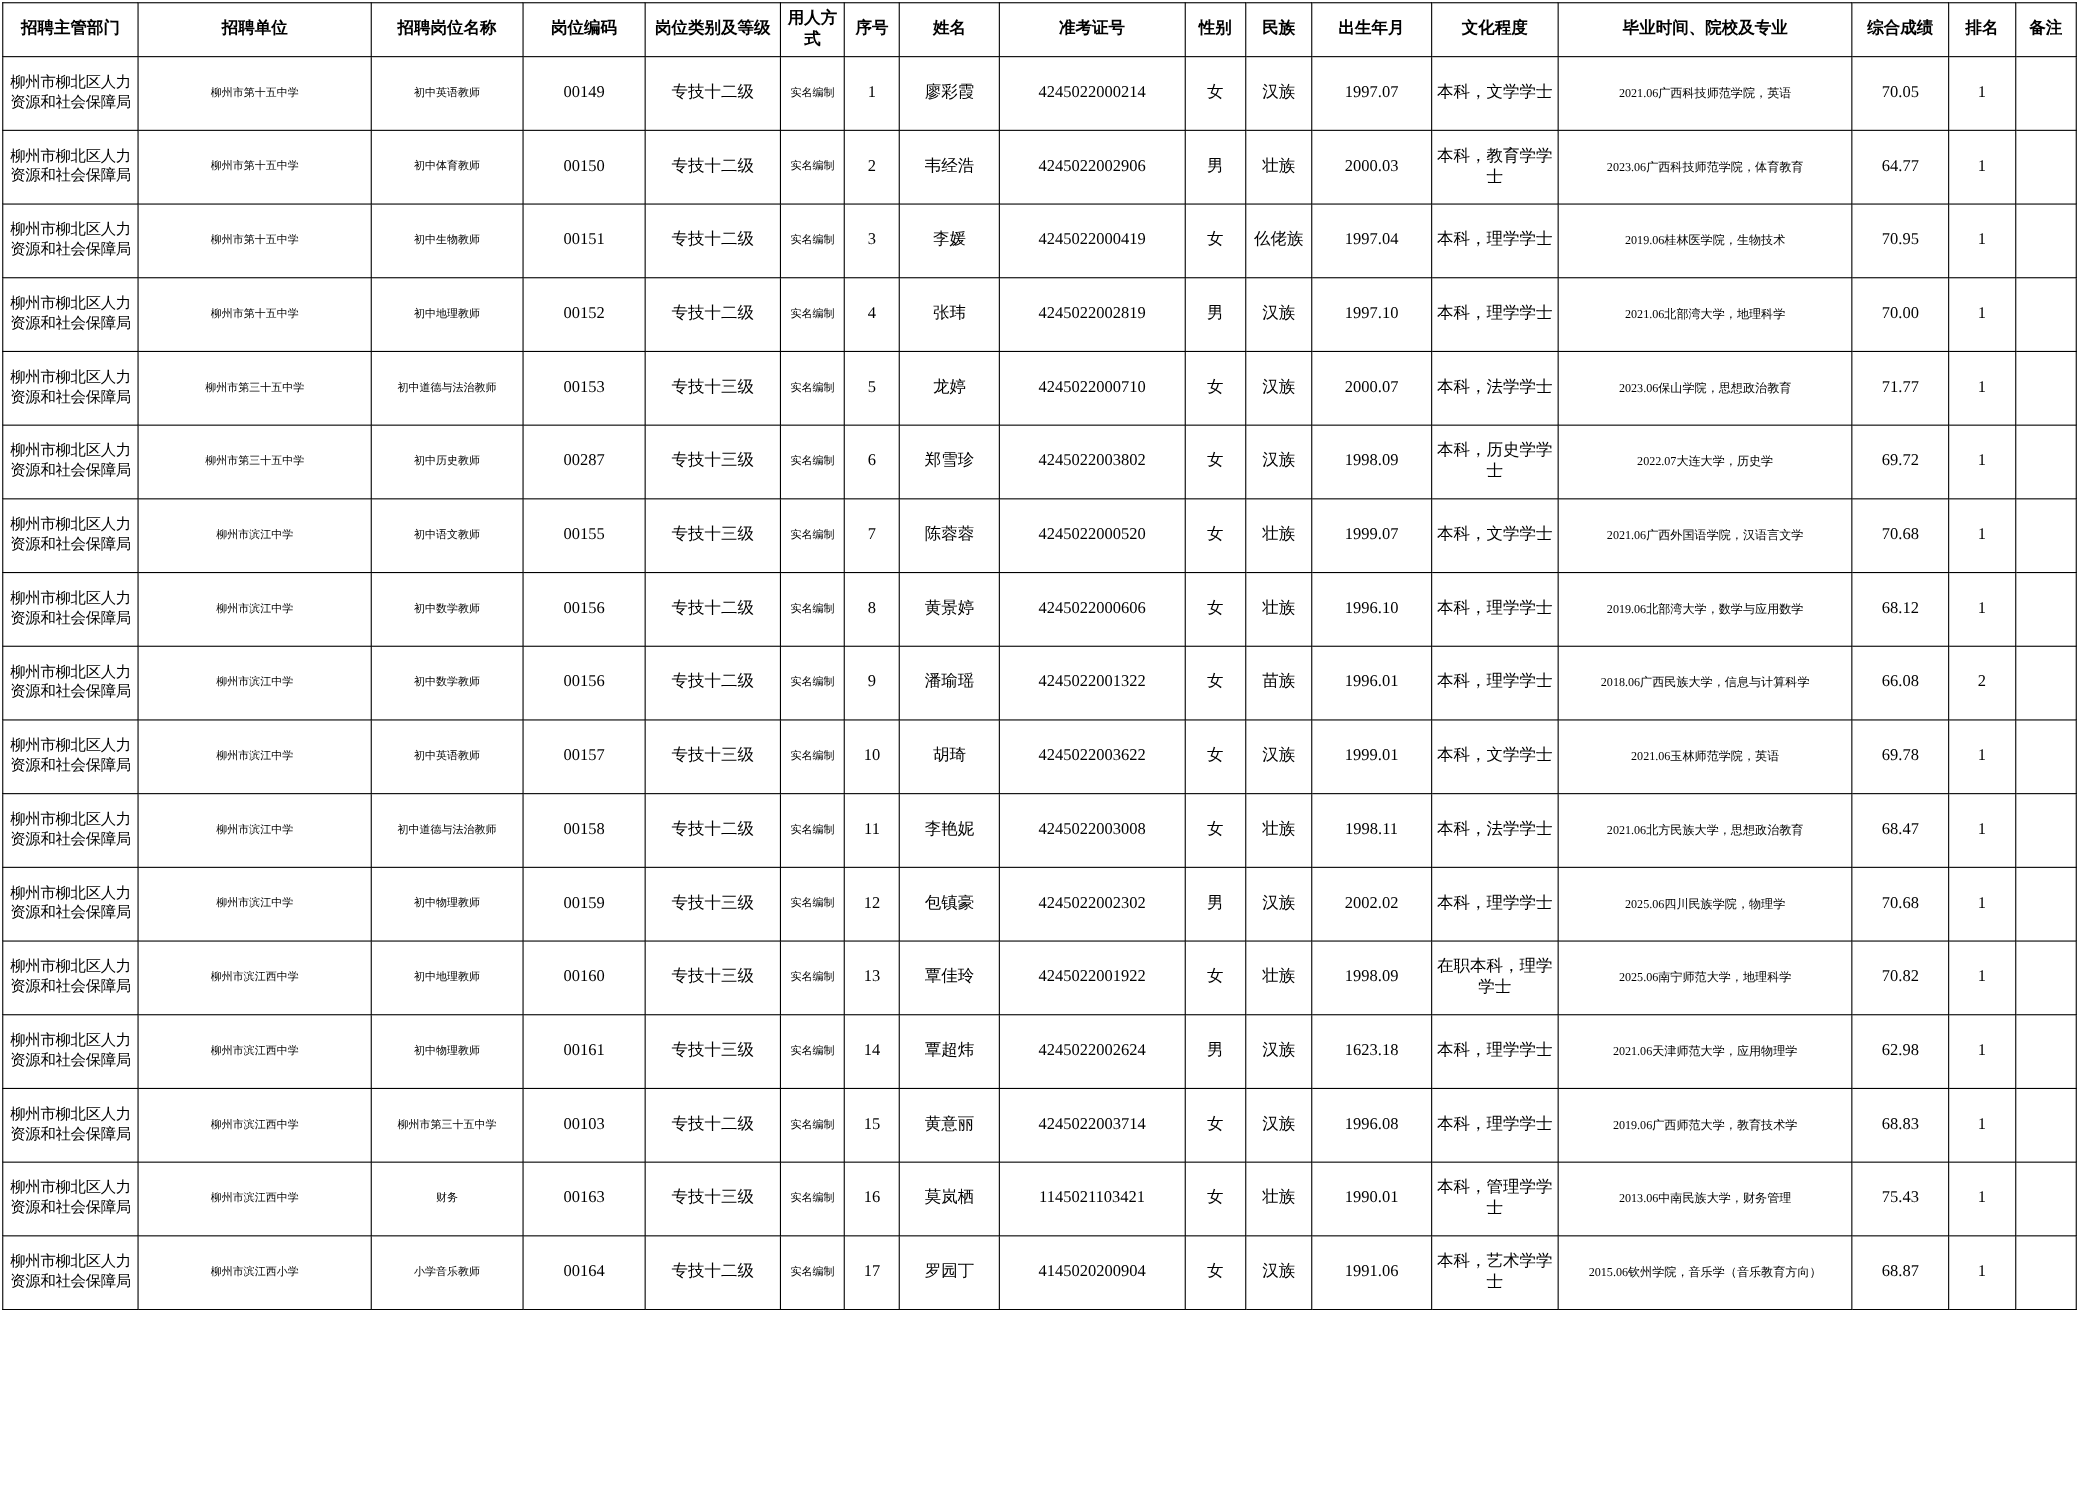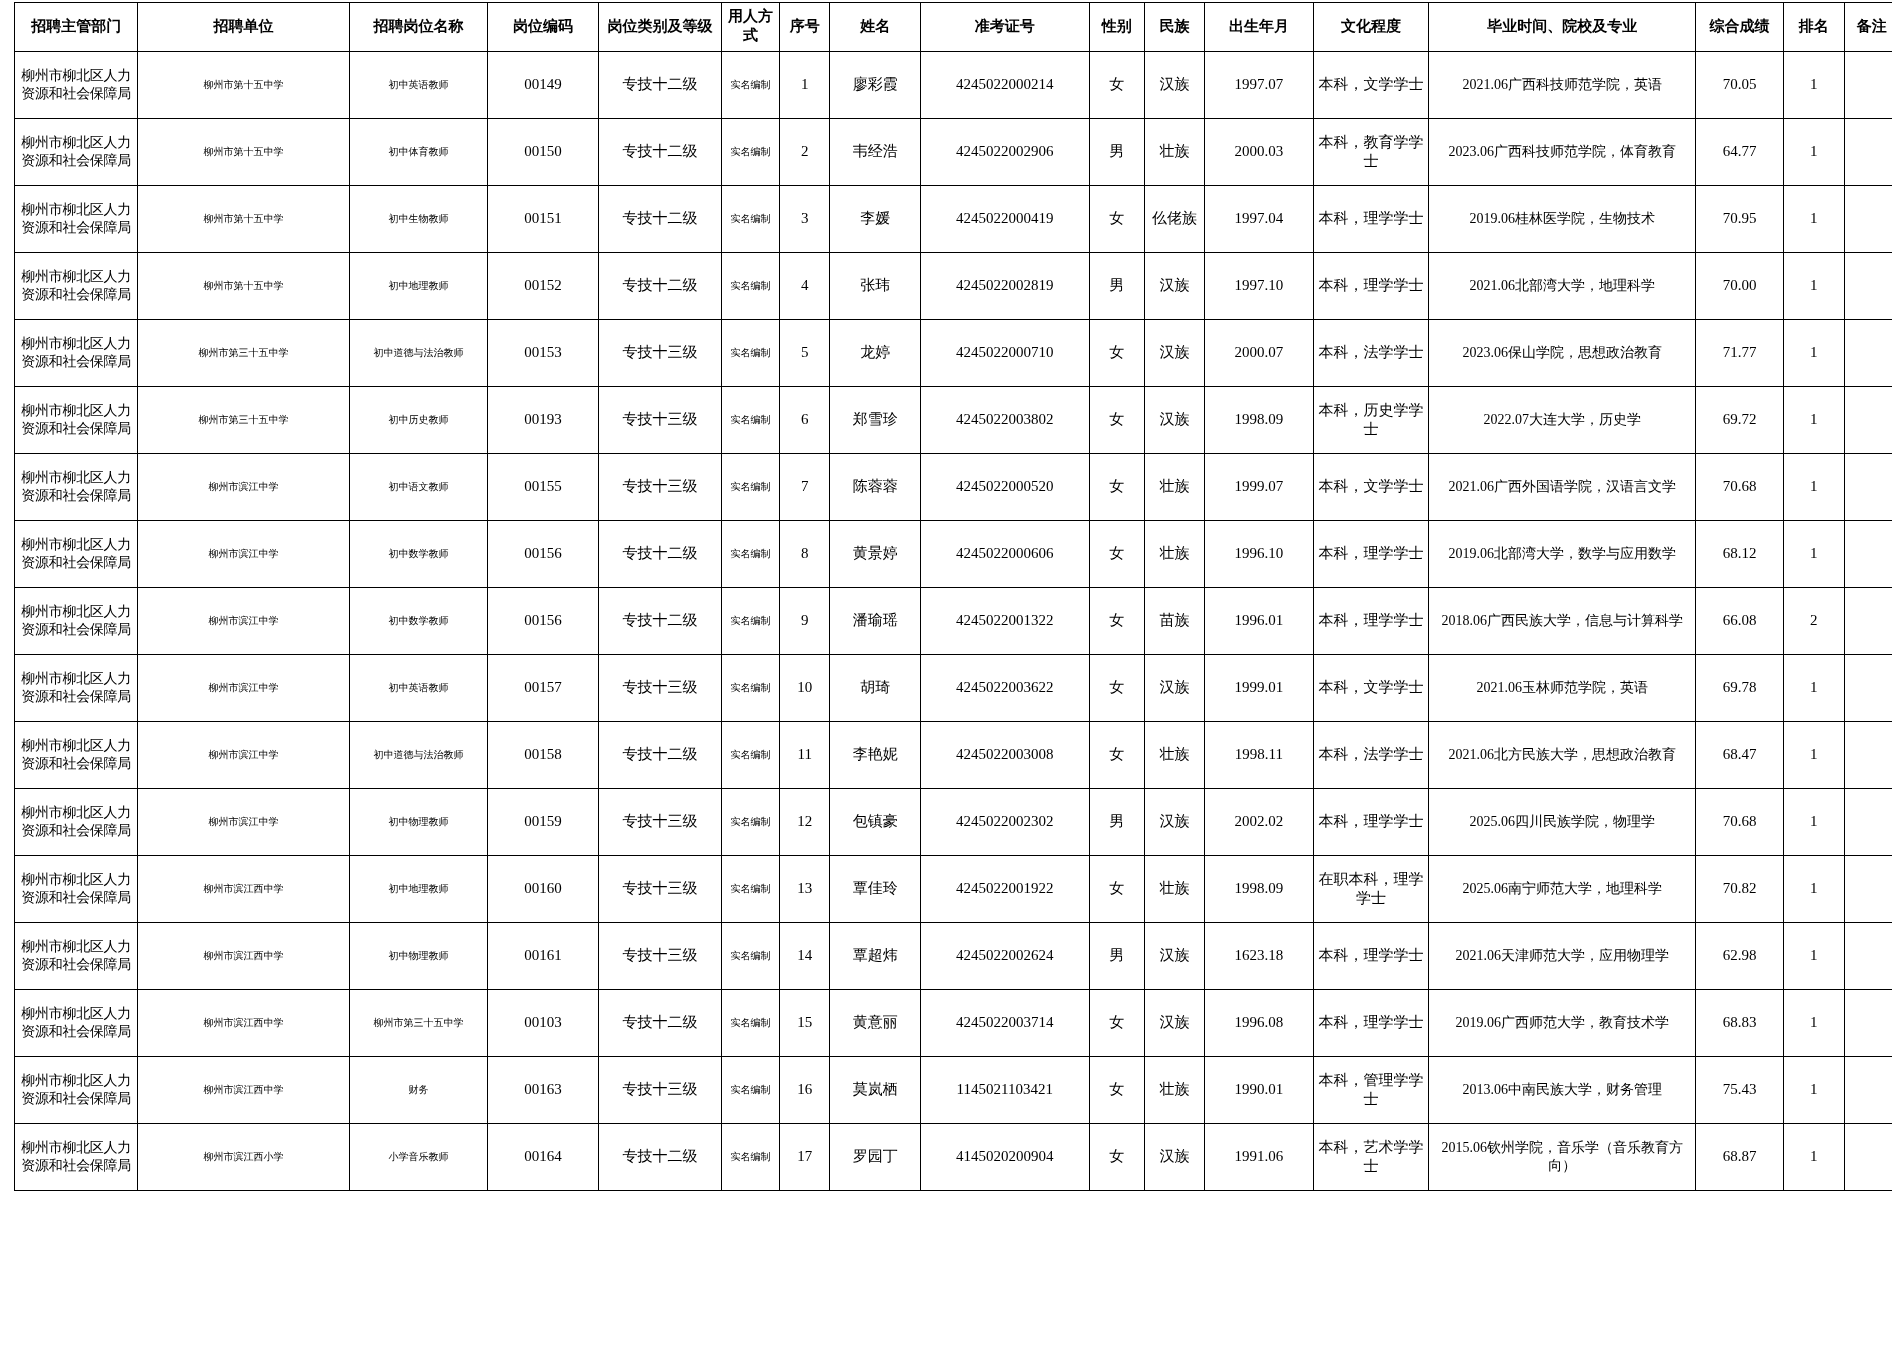--- a/index.html
+++ b/index.html
@@ -7,21 +7,21 @@
     padding: 0;
     background: #ffffff;
   }
   body {
     font-family: "Liberation Serif", "DejaVu Serif", serif;
     color: #000000;
   }
   .sheet {
     width: 1892px;
     box-sizing: border-box;
-    padding: 2px 0 0 14px;
+    padding: 2px 0 0 2px;
   }
   table.recruit {
     border-collapse: collapse;
     table-layout: fixed;
     width: 1886px;
     font-size: 15px;
   }
   table.recruit th,
   table.recruit td {
     border: 1px solid #000000;
@@ -68,21 +68,21 @@
   td.emp {
     font-size: 10px;
     line-height: 1.2;
   }
   th.emp-h {
     font-size: 14px;
     line-height: 1.2;
     font-family: Liberation Mono, monospace;
   }
   td.school {
-    font-size: 14px;
+    font-size: 11px;
     line-height: 1.3;
   }
   td.edu {
     font-size: 15px;
     line-height: 1.3;
   }
   td.unit, td.post {
     font-size: 10px;
   }
 </style>
@@ -224,21 +224,21 @@
           <td class="edu">本科，法学学士</td>
           <td class="school">2023.06保山学院，思想政治教育</td>
           <td>71.77</td>
           <td>1</td>
           <td></td>
         </tr>
         <tr>
           <td class="dept">柳州市柳北区人力资源和社会保障局</td>
           <td class="unit">柳州市第三十五中学</td>
           <td class="post">初中历史教师</td>
-          <td>00193</td>
+          <td>00287</td>
           <td>专技十三级</td>
           <td class="emp">实名编制</td>
           <td>6</td>
           <td>郑雪珍</td>
           <td>4245022003802</td>
           <td>女</td>
           <td>汉族</td>
           <td>1998.09</td>
           <td class="edu">本科，历史学学士</td>
           <td class="school">2022.07大连大学，历史学</td>

